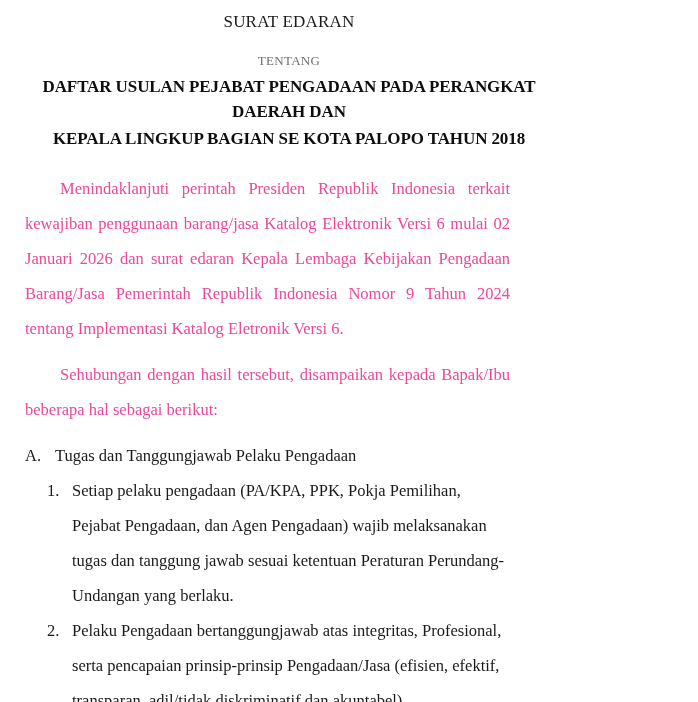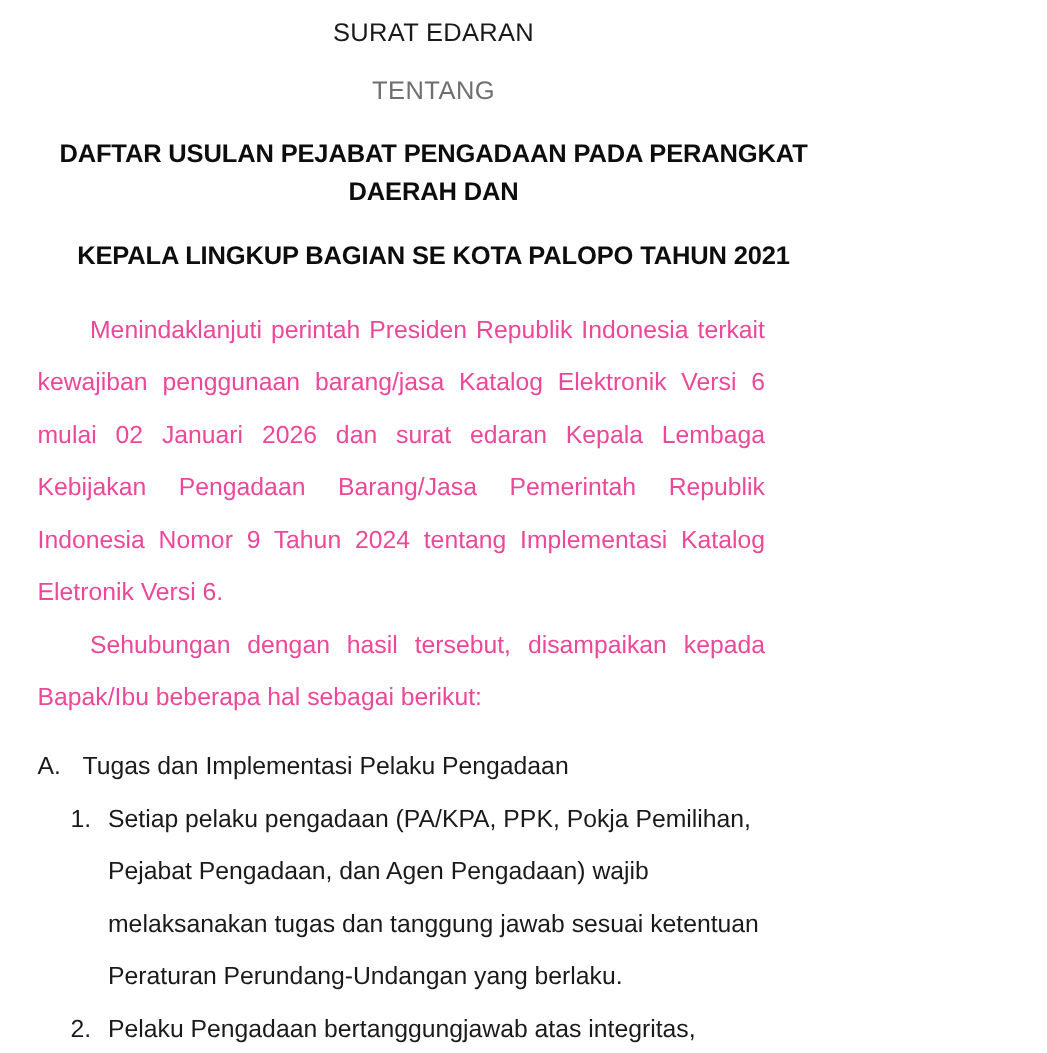--- a/index.html
+++ b/index.html
@@ -15,68 +15,70 @@
     color: #1a1a1a;
     -webkit-font-smoothing: antialiased;
   }
 
   .page {
     position: relative;
     width: 578px;
     height: 702px;
     box-sizing: border-box;
     padding: 0;
+    font-family: Liberation Serif, serif;
   }
 
   
   .doc-header {
     text-align: center;
     padding-top: 9px;
   }
   .header-line {
     font-size: 17px;
     line-height: 25px;
     letter-spacing: 0.2px;
     font-weight: 400;
     color: #1a1a1a;
   }
   .tentang {
-    font-size: 17px;
+    font-size: 13px;
     line-height: 22px;
     font-weight: 400;
     color: #6f6f6f;
     letter-spacing: 0.3px;
     margin-top: 16px;
   }
   .doc-title {
     font-weight: bold;
     font-size: 17px;
     line-height: 25px;
     letter-spacing: -0.1px;
     color: #0d0d0d;
     padding: 0 28px;
-    margin-top: 18px;
+    margin-top: 2px;
   }
 
   
   .body-area {
     margin-top: 20px;
     padding-left: 25px;
     padding-right: 68px;
   }
   p.para {
     margin: 0 0 0 0;
     font-size: 16.5px;
     line-height: 35px;
     text-align: justify;
     text-justify: inter-word;
     text-indent: 35px;
     color: #ec4899;
   }
   p.para + p.para {
+    margin-top: 11px;
   }
 
   
   .outline {
     margin-top: 11px;
   }
   .olevel-a {
     position: relative;
     padding-left: 30px;
     font-size: 16.5px;
@@ -124,34 +126,34 @@
 </style>
 </head>
 <body>
 
 <div class="page">
 
   <div class="doc-header">
     <div class="header-line">SURAT EDARAN</div>
     <div class="tentang">TENTANG</div>
     <div class="doc-title">DAFTAR USULAN PEJABAT PENGADAAN PADA PERANGKAT DAERAH DAN</div>
-    <div class="doc-title">KEPALA LINGKUP BAGIAN SE KOTA PALOPO TAHUN 2021</div>
+    <div class="doc-title">KEPALA LINGKUP BAGIAN SE KOTA PALOPO TAHUN 2018</div>
   </div>
 
   <div class="body-area">
 
     <p class="para">Menindaklanjuti perintah Presiden Republik Indonesia terkait kewajiban penggunaan barang/jasa Katalog Elektronik Versi 6 mulai 02 Januari 2026 dan surat edaran Kepala Lembaga Kebijakan Pengadaan Barang/Jasa Pemerintah Republik Indonesia Nomor 9 Tahun 2024 tentang Implementasi Katalog Eletronik Versi 6.</p>
 
     <p class="para">Sehubungan dengan hasil tersebut, disampaikan kepada Bapak/Ibu beberapa hal sebagai berikut:</p>
 
     <div class="outline">
 
       <div class="olevel-a heading">
         <span class="marker">A.</span>
-        <span class="content">Tugas dan Implementasi Pelaku Pengadaan</span>
+        <span class="content">Tugas dan Tanggungjawab Pelaku Pengadaan</span>
       </div>
       <div class="sublist">
         <div class="olevel-num">
           <span class="marker">1.</span>
           <span class="content">Setiap pelaku pengadaan (PA/KPA, PPK, Pokja Pemilihan, Pejabat Pengadaan, dan Agen Pengadaan) wajib melaksanakan tugas dan tanggung jawab sesuai ketentuan Peraturan Perundang-Undangan yang berlaku.</span>
         </div>
         <div class="olevel-num">
           <span class="marker">2.</span>
           <span class="content">Pelaku Pengadaan bertanggungjawab atas integritas, Profesional, serta pencapaian prinsip-prinsip Pengadaan/Jasa (efisien, efektif, transparan, adil/tidak diskriminatif dan akuntabel).</span>
         </div>

